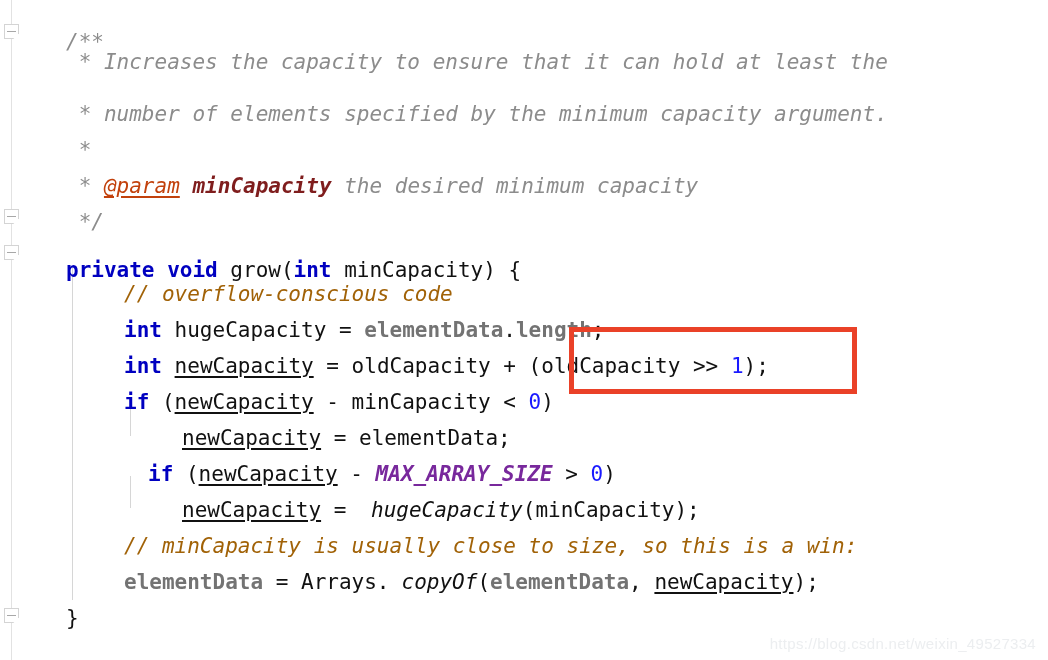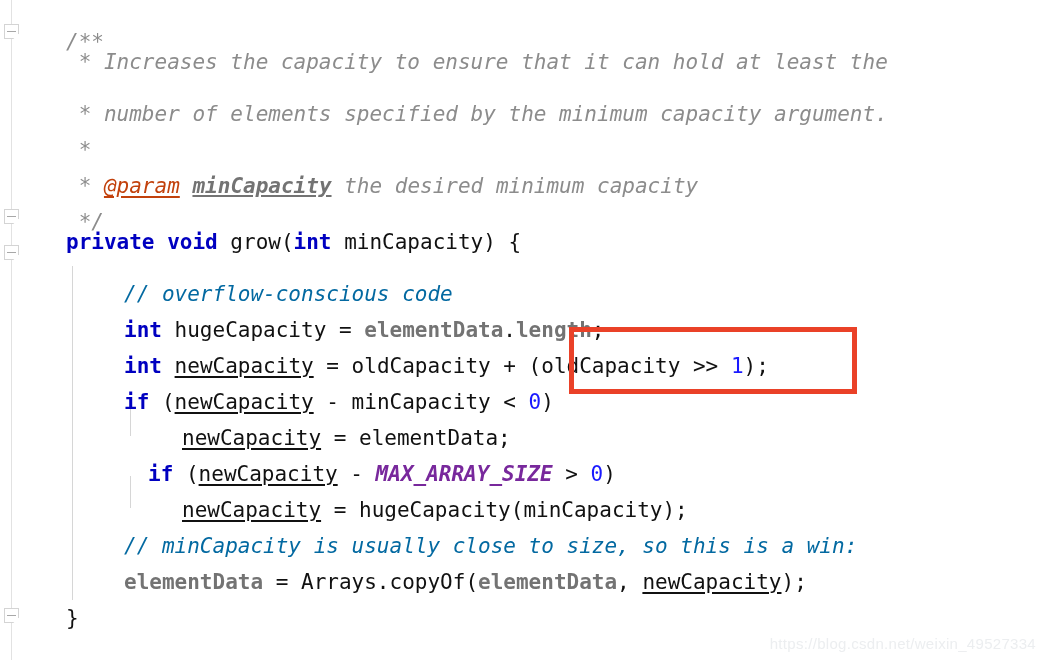--- a/index.html
+++ b/index.html
@@ -76,28 +76,28 @@
     font-size: 21px;
     font-family: "DejaVu Sans Mono", monospace;
     color: #111111;
   }
 
   
   .kw       { color: #0000c0; font-weight: bold; }
   .num      { color: #1a1aff; }
   .field    { color: #737373; font-weight: bold; }
   .constant { color: #78289c; font-weight: bold; font-style: italic; }
-  .method   { color: #111111; }
+  .method   { font-style: italic; color: #111111; margin-left: 12px; }
   .local    { text-decoration: underline; text-underline-offset: 3px; }
   .plain    { color: #111111; }
 
-  .comment  { color: #0369a1; font-style: italic; }
+  .comment  { color: #a16207; font-style: italic; }
   .doc      { color: #8c8c8c; font-style: italic; }
   .doc-tag  { color: #c2410c; font-style: italic; text-decoration: underline; text-underline-offset: 3px; }
-  .doc-param{ color: #737373; font-style: italic; font-weight: bold; text-decoration: underline; }
+  .doc-param{ color: #7f1d1d; font-style: italic; font-weight: bold; }
 
   
   .indent-guide {
     position: absolute;
     width: 1px;
     background: #d6d6d6;
   }
 
   
   #annotation-box {
@@ -141,21 +141,21 @@
         <div class="indent-guide" style="left: 104px; top: 404px; height: 32px;"></div>
         <div class="indent-guide" style="left: 104px; top: 476px; height: 32px;"></div>
       </div>
     <div id="code-lines">
         <div class="line" style="top: 24px; left: 40px;"><span class="doc">/**</span></div>
         <div class="line" style="top: 44px; left: 40px;"><span class="doc"> * Increases the capacity to ensure that it can hold at least the</span></div>
         <div class="line" style="top: 96px; left: 40px;"><span class="doc"> * number of elements specified by the minimum capacity argument.</span></div>
         <div class="line" style="top: 132px; left: 40px;"><span class="doc"> *</span></div>
         <div class="line" style="top: 168px; left: 40px;"><span class="doc"> * </span><span class="doc-tag">@param</span><span class="doc"> </span><span class="doc-param">minCapacity</span><span class="doc"> the desired minimum capacity</span></div>
         <div class="line" style="top: 204px; left: 40px;"><span class="doc"> */</span></div>
-        <div class="line" style="top: 224px; left: 40px; text-align: center;"><span class="kw">private void</span><span class="plain"> grow(</span><span class="kw">int</span><span class="plain"> minCapacity) {</span></div>
+        <div class="line" style="top: 252px; left: 40px; text-align: center;"><span class="kw">private void</span><span class="plain"> grow(</span><span class="kw">int</span><span class="plain"> minCapacity) {</span></div>
         <div class="line" style="top: 276px; left: 98px;"><span class="comment">// overflow-conscious code</span></div>
         <div class="line" style="top: 312px; left: 98px;"><span class="kw">int</span><span class="plain"> hugeCapacity = </span><span class="field">elementData</span><span class="plain">.</span><span class="field">length</span><span class="plain">;</span></div>
         <div class="line" style="top: 348px; left: 98px;"><span class="kw">int</span><span class="plain"> </span><span class="local">newCapacity</span><span class="plain"> = oldCapacity + (oldCapacity &gt;&gt; </span><span class="num">1</span><span class="plain">);</span></div>
         <div class="line" style="top: 384px; left: 98px;"><span class="kw">if</span><span class="plain"> (</span><span class="local">newCapacity</span><span class="plain"> - minCapacity &lt; </span><span class="num">0</span><span class="plain">)</span></div>
         <div class="line" style="top: 420px; left: 156px;"><span class="local">newCapacity</span><span class="plain"> = elementData;</span></div>
         <div class="line" style="top: 456px; left: 98px; margin-left: 24px;"><span class="kw">if</span><span class="plain"> (</span><span class="local">newCapacity</span><span class="plain"> - </span><span class="constant">MAX_ARRAY_SIZE</span><span class="plain"> &gt; </span><span class="num">0</span><span class="plain">)</span></div>
         <div class="line" style="top: 492px; left: 156px;"><span class="local">newCapacity</span><span class="plain"> = </span><span class="method">hugeCapacity</span><span class="plain">(minCapacity);</span></div>
         <div class="line" style="top: 528px; left: 98px;"><span class="comment">// minCapacity is usually close to size, so this is a win:</span></div>
         <div class="line" style="top: 564px; left: 98px;"><span class="field">elementData</span><span class="plain"> = Arrays.</span><span class="method">copyOf</span><span class="plain">(</span><span class="field">elementData</span><span class="plain">, </span><span class="local">newCapacity</span><span class="plain">);</span></div>
         <div class="line" style="top: 600px; left: 40px;"><span class="plain">}</span></div>

